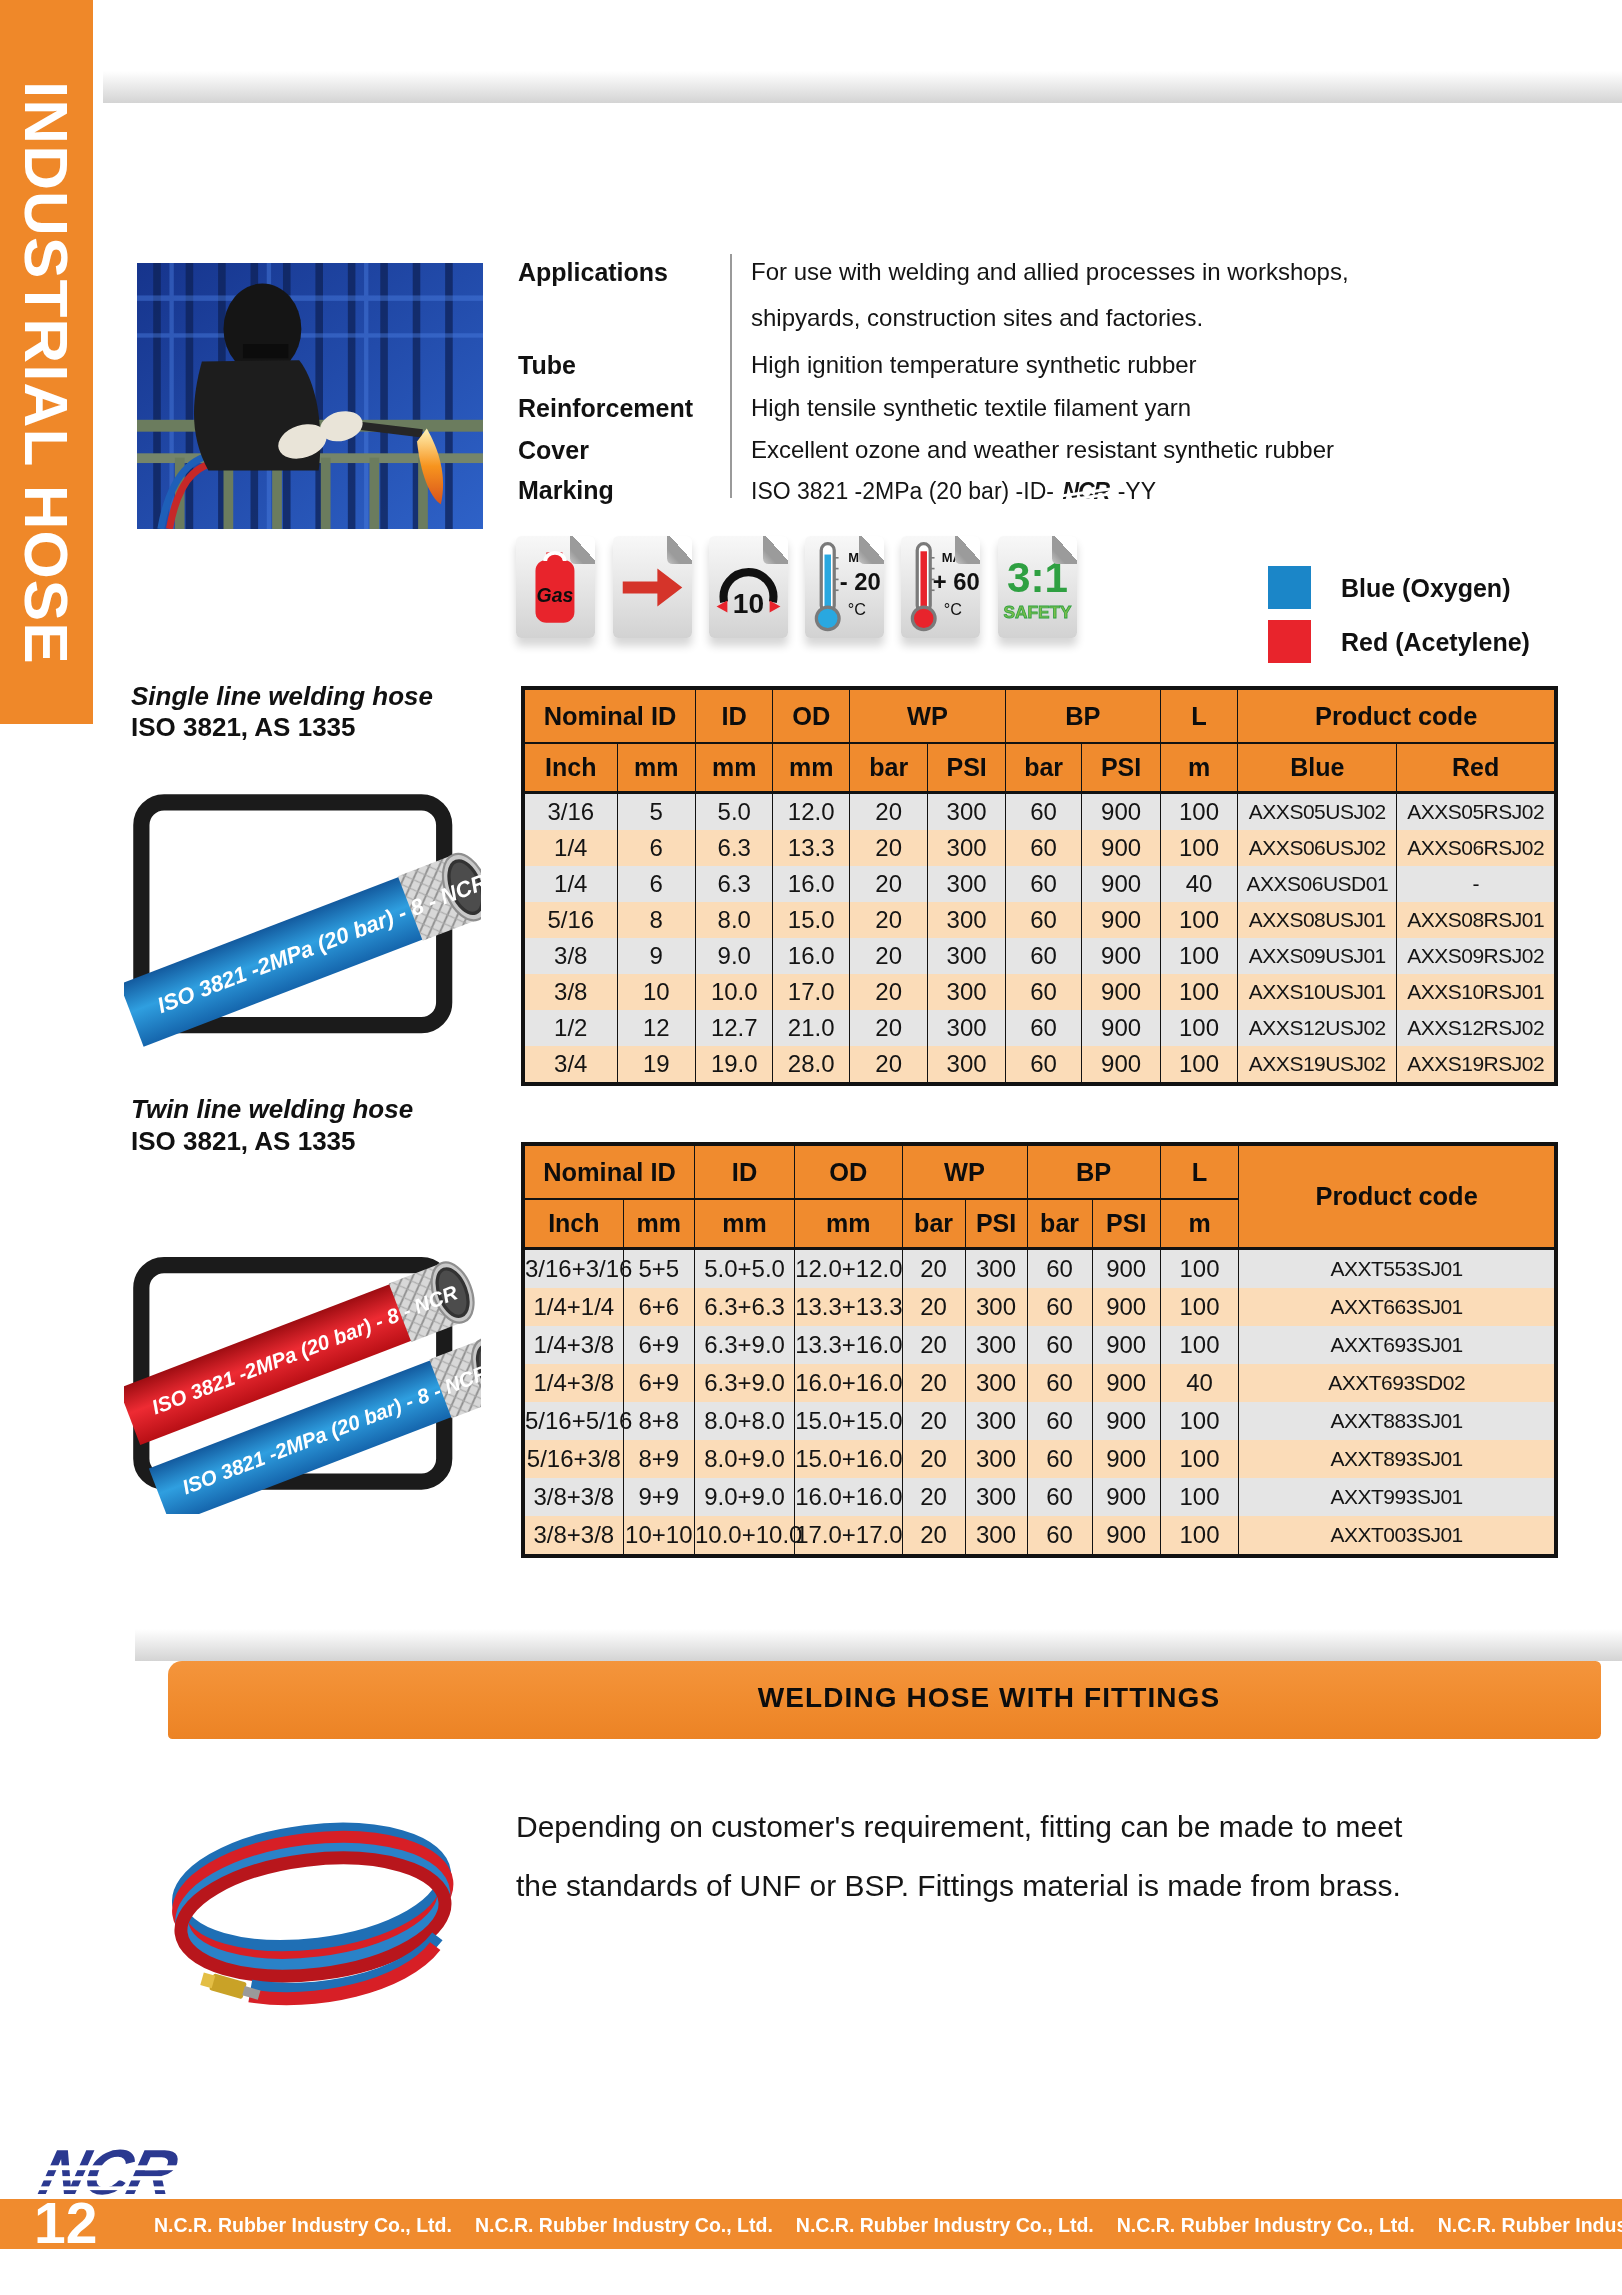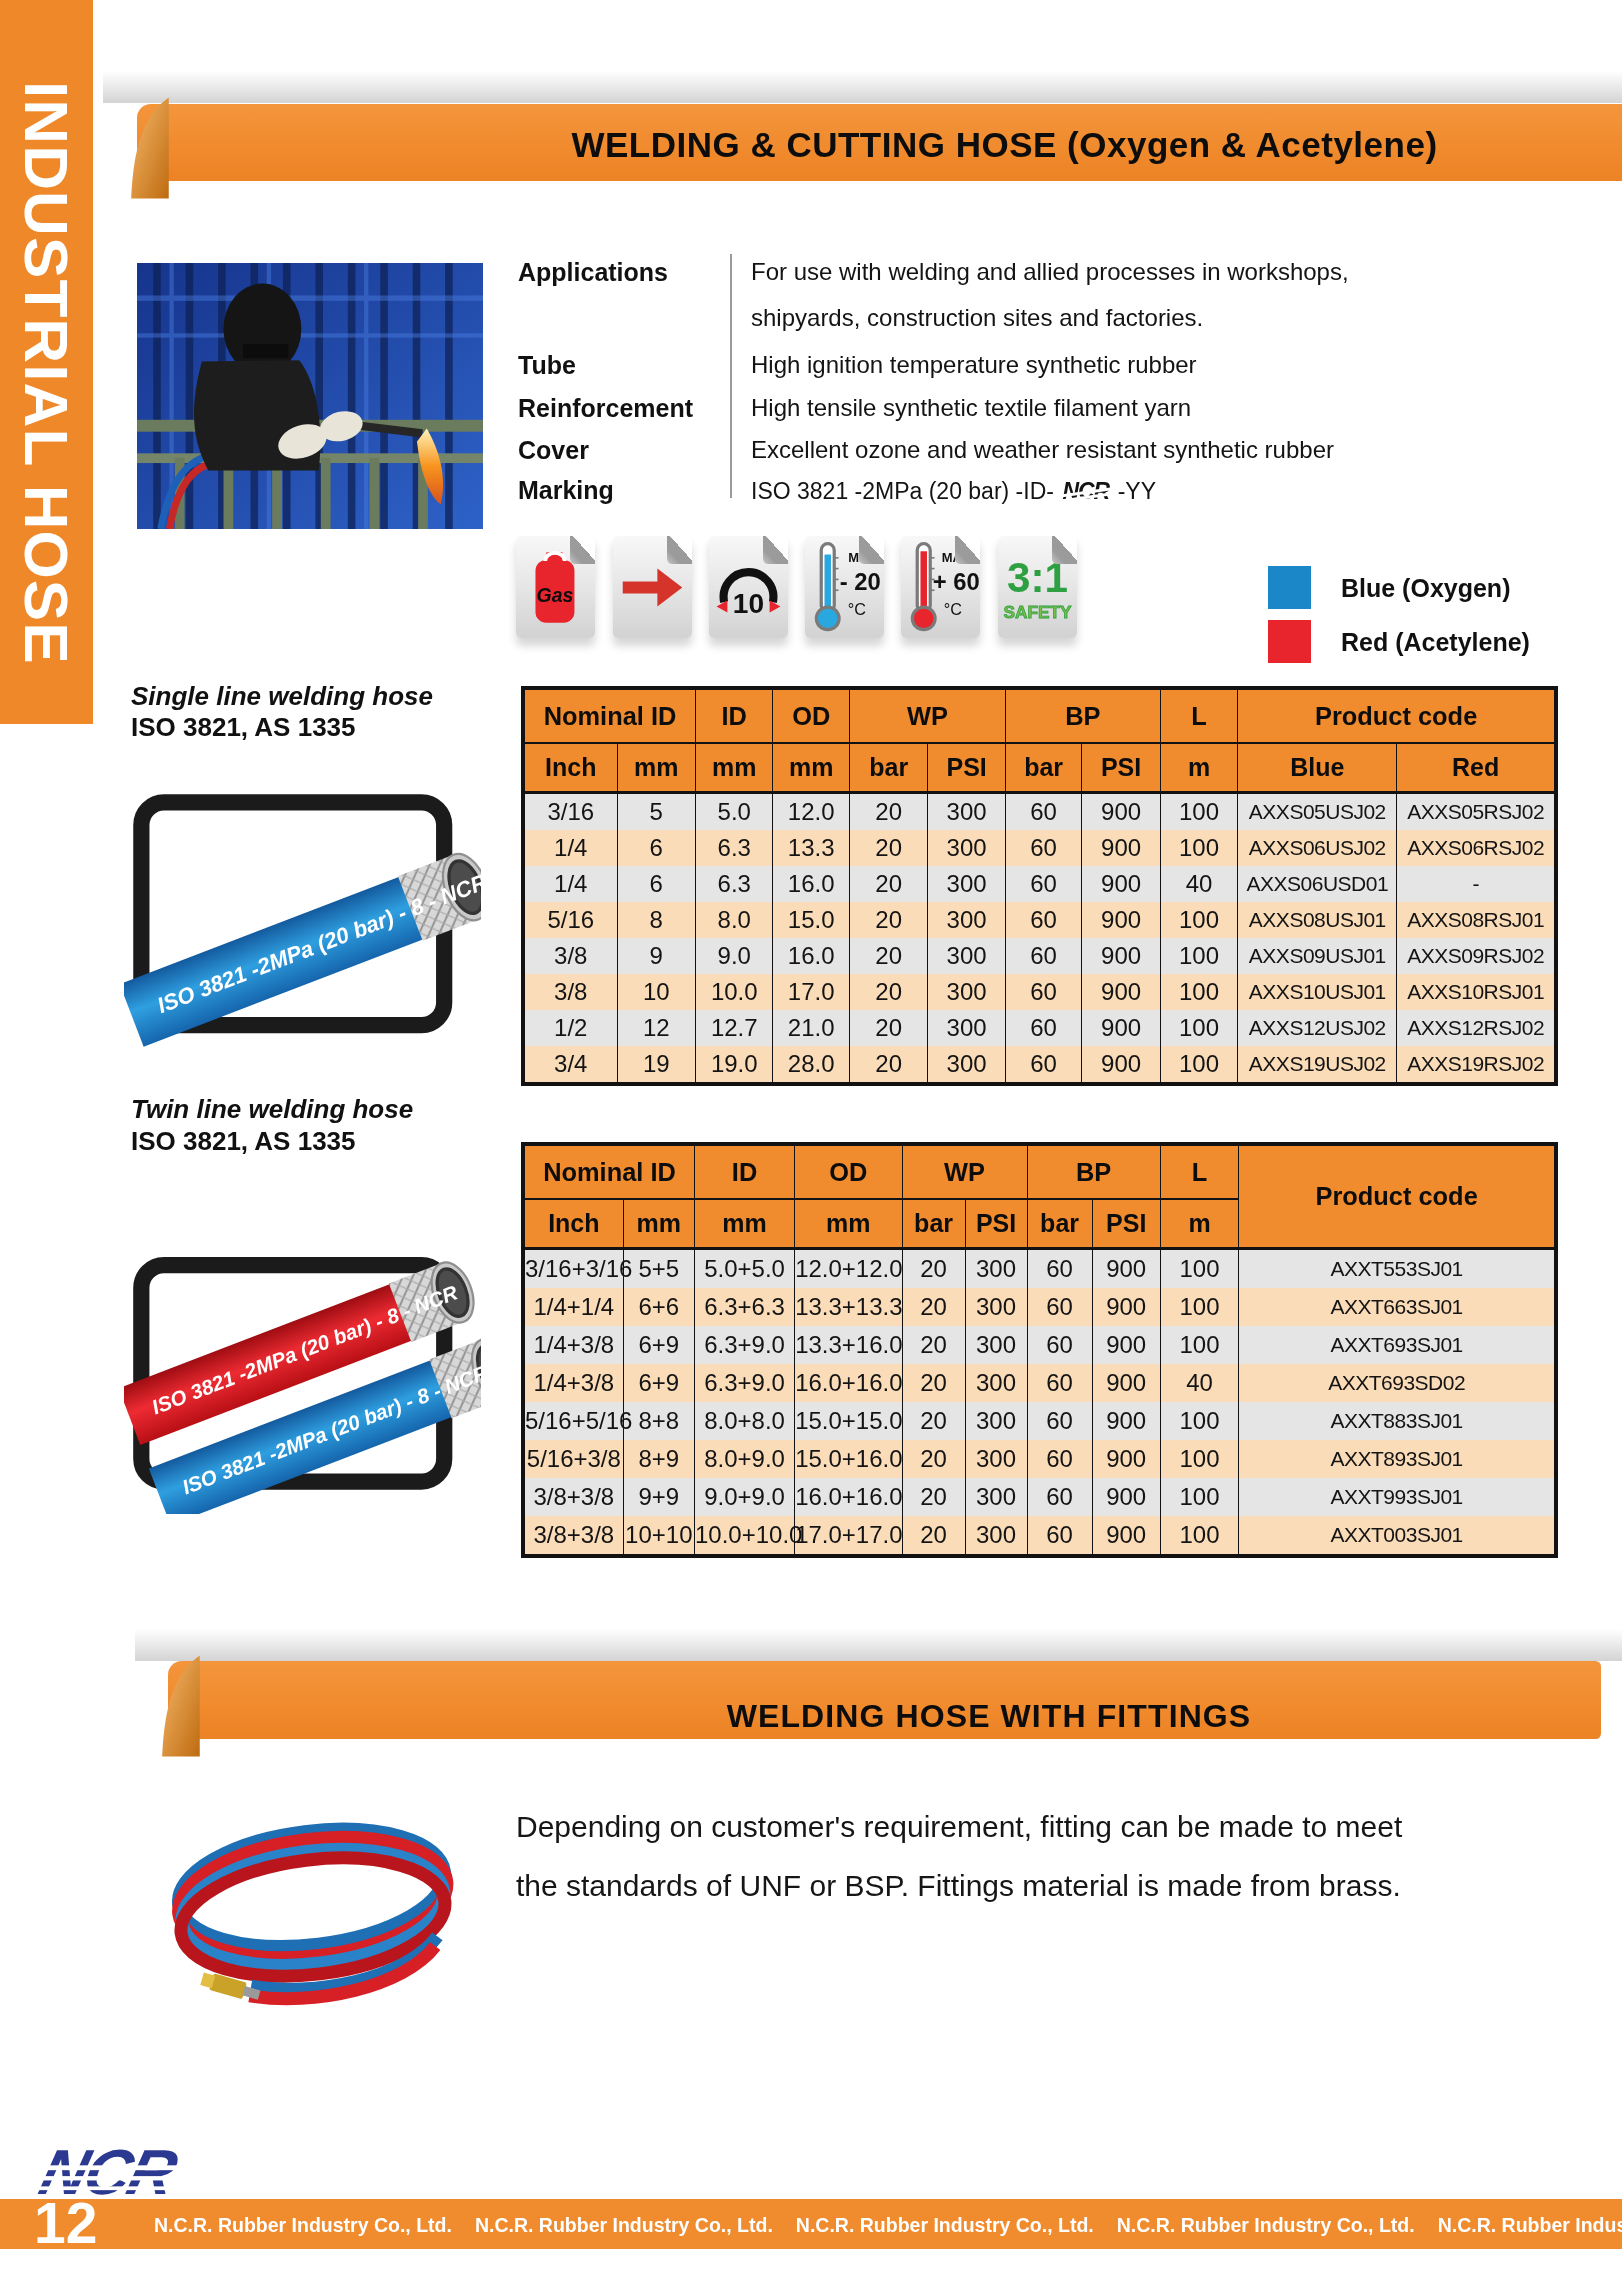--- a/index.html
+++ b/index.html
@@ -16,21 +16,21 @@
         border-radius:3.2px;}
   .banner-shadow{position:absolute;background:linear-gradient(to bottom,rgba(130,130,130,0) ,rgba(120,120,120,.32));}
   .banner-title{position:absolute;width:100%;text-align:center;font-weight:bold;color:#0d0d0d;
         letter-spacing:0.5px;}
   .curl{position:absolute;left:-7.6px;bottom:-21.6px;}
 
   #banner1{left:137px;top:104px;width:1485px;height:77px;border-radius:14px 0 0 4.3px;}
   #banner1 .banner-title{top:20.5px;left:249px;width:1237px;font-size:35px;}
   #shadow1{left:103px;top:71px;width:1520px;height:32px;}
   #banner2{left:168px;top:1661px;width:1433px;height:78px;border-radius:14px 5.4px 5.4px 4.3px;}
-  #banner2 .banner-title{top:20.5px;left:209px;width:1224px;font-size:32px;letter-spacing:1.1px;margin-top:16px;}
+  #banner2 .banner-title{top:20.5px;left:209px;width:1224px;font-size:28px;letter-spacing:1.1px;}
   #shadow2{left:135px;top:1629px;width:1487px;height:32px;}
 
   
   .spec-label{position:absolute;left:518px;font-size:25px;font-weight:bold;white-space:nowrap;}
   .spec-value{position:absolute;left:751px;font-size:24px;white-space:nowrap;color:#141414;}
   .spec-divider{position:absolute;left:730px;top:254px;width:1.6px;height:244px;background:#9a9a9a;}
   .ncr-mini{font-style:italic;font-weight:900;position:relative;display:inline-block;padding:0 2.2px;letter-spacing:-1.1px;}
   .ncr-mini i{position:absolute;left:-1.1px;right:-1.1px;height:2.7px;background:#fff;transform:skewY(-8deg);}
   .ncr-mini i.l1{top:48%;} .ncr-mini i.l2{top:68%;}
 
@@ -82,32 +82,20 @@
 </head>
 <body>
 
 <div id="page">
 
   <div class="sidebar">
     <div class="sidebar-title">INDUSTRIAL HOSE</div>
   </div>
 
   <div id="shadow1" class="banner-shadow"></div>
-  <div id="banner1" class="banner">
-    <svg class="curl" width="43" height="108" viewBox="0 0 80 200">
-      <defs>
-          <linearGradient id="curlg" x1="0" y1="0" x2="1" y2="1">
-        <stop offset="0" stop-color="#F8B96B"></stop>
-            <stop offset="1" stop-color="#BE6B10"></stop>
-          </linearGradient>
-        </defs>
-      <path d="M74,4 C30,34 8,92 4,192 L74,192 Z" fill="url(#curlg)"></path>
-    </svg>
-    <div class="banner-title">WELDING &amp; CUTTING HOSE (Oxygen &amp; Acetylene)</div>
-  </div>
 
   <svg class="img-abs" style="left:137px;top:263px;" width="346" height="266" viewBox="0 0 640 492">
     <defs>
       <linearGradient id="bgblue" x1="0" y1="0" x2="1" y2="1">
         <stop offset="0" stop-color="#16348C"></stop>
           <stop offset="1" stop-color="#2E62C8"></stop>
       </linearGradient>
       <linearGradient id="flameg" x1="0" y1="0" x2="0" y2="1">
         <stop offset="0" stop-color="#FFF4B8"></stop>
           <stop offset="0.5" stop-color="#F7941E"></stop>

